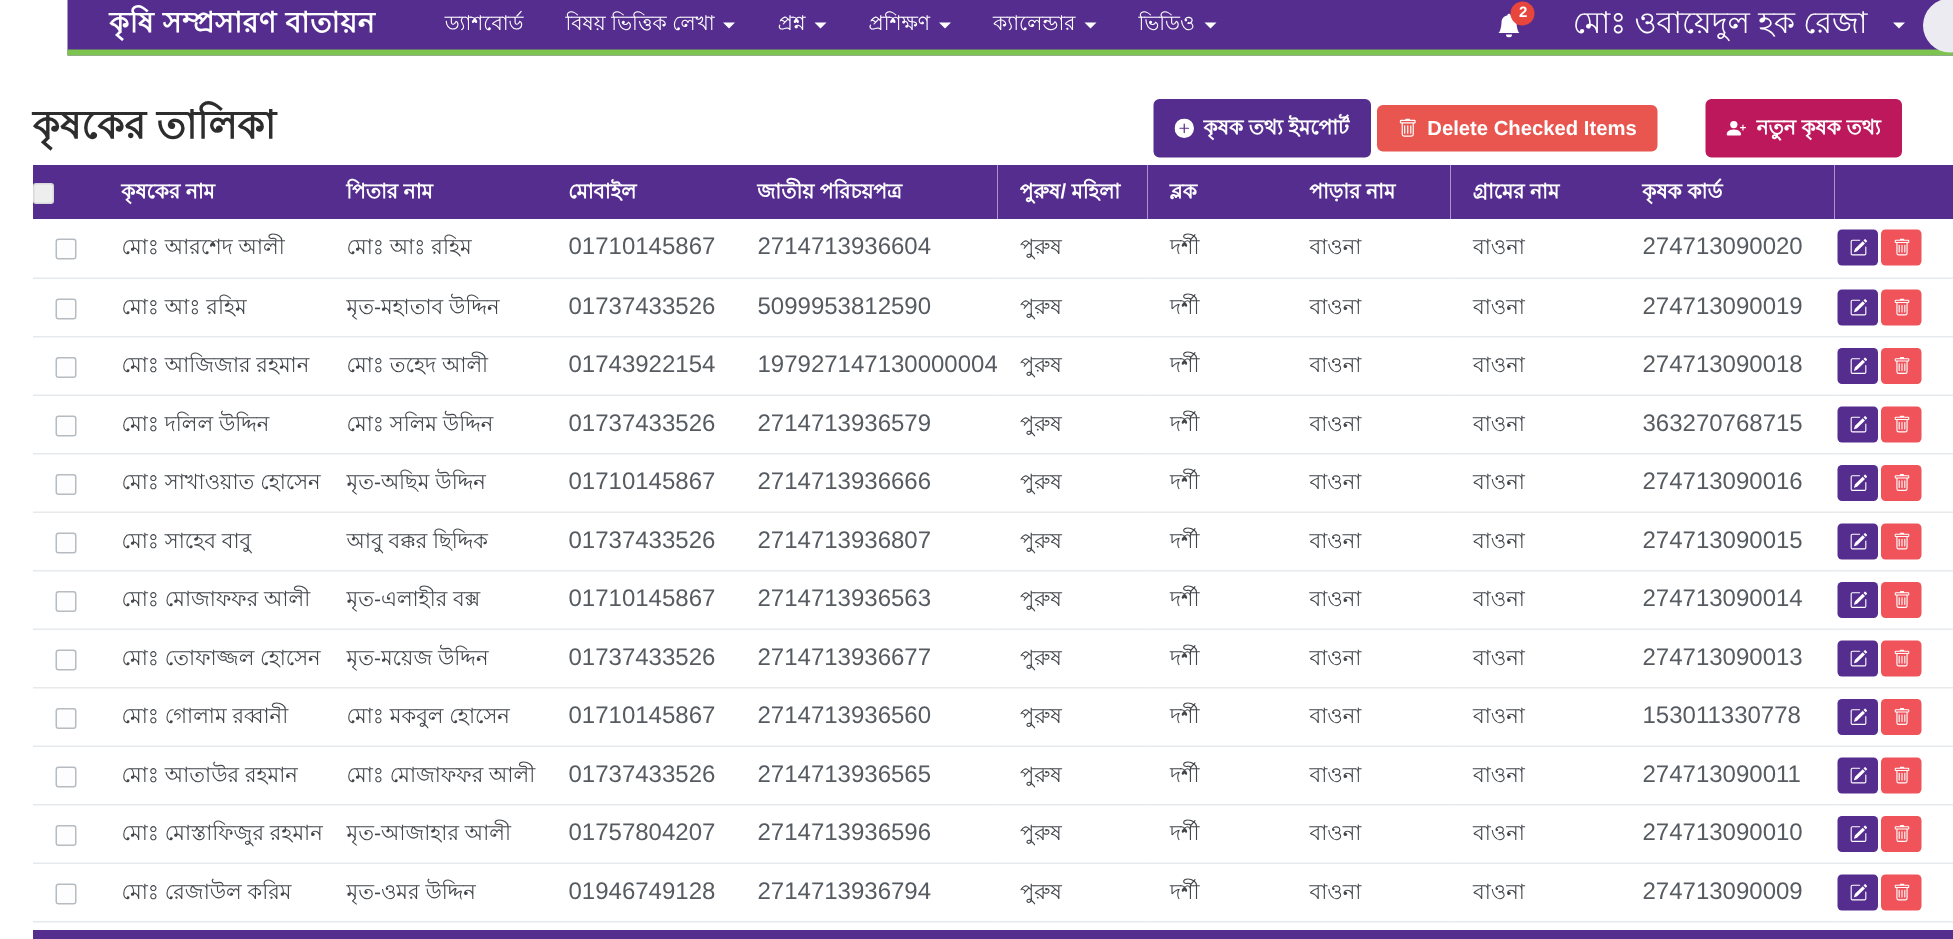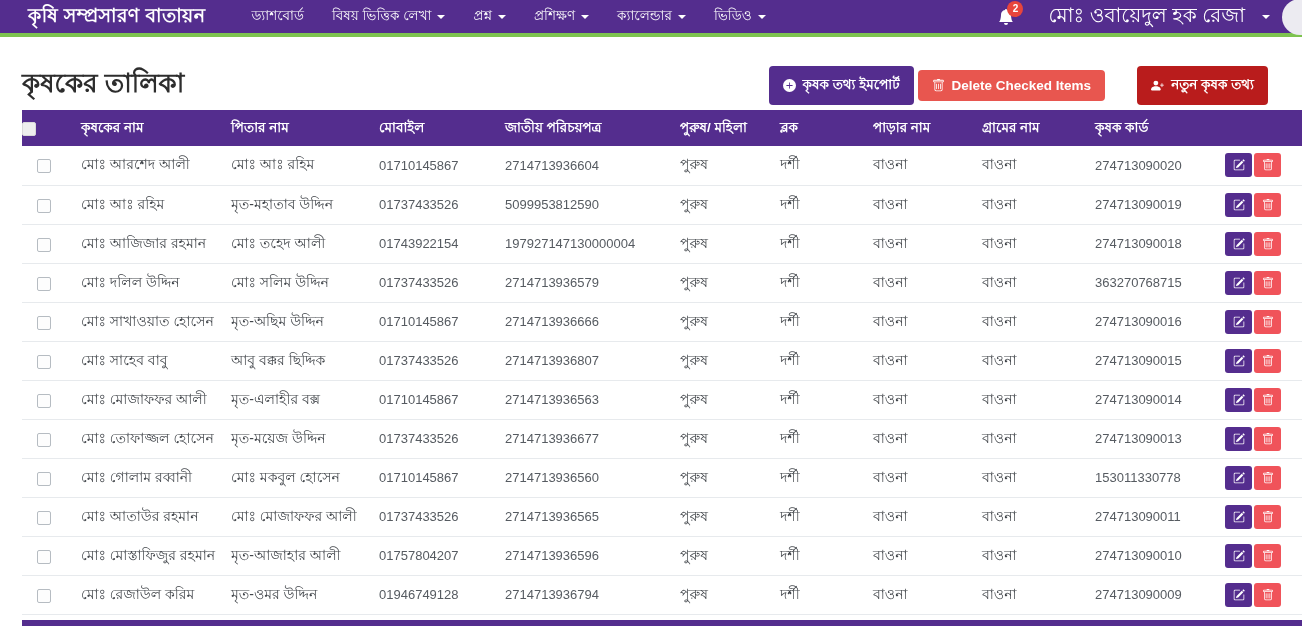--- a/index.html
+++ b/index.html
@@ -9,23 +9,23 @@
     font-family: "Liberation Sans", sans-serif;
     background: #ffffff;
   }
 
   
   .navbar {
     height: 37px;
     background: #542D8E;
     border-bottom: 4px solid #7DC34F;
     display: flex;
-    align-items: center;
     padding-left: 28px;
     color: #fff;
+    margin-left: 45px;
   }
   .brand { font-size: 19px; font-weight: bold; white-space: nowrap; letter-spacing: .4px; cursor: pointer; }
   .nav-menu { display: flex; align-items: center; margin-left: 32px; }
   .nav-item {
     color: #fff; font-size: 13.5px; padding: 0 14px;
     text-decoration: none; white-space: nowrap; cursor: pointer;
     display: inline-flex; align-items: center;
   }
   .caret {
     display: inline-block; width: 0; height: 0; margin-left: 6px;
@@ -53,38 +53,38 @@
   .toolbar { margin-left: auto; display: flex; align-items: center; gap: 4px; }
   .btn {
     display: inline-flex; align-items: center; gap: 7px;
     border: none; color: #fff; font-weight: bold; font-size: 13.5px;
     padding: 8px 14px; border-radius: 4px; cursor: pointer;
     font-family: inherit; white-space: nowrap;
   }
   .btn svg { width: 13px; height: 13px; fill: #fff; }
   .btn-danger  { background: #E8564F; margin-right: 28px; }
   .btn-purple  { background: #542D8E; }
-  .btn-success { background: #b91c1c; }
+  .btn-success { background: #be185d; }
 
   
   .farmer-table {
     border-collapse: collapse; margin-left: 22px;
     width: 1280px; table-layout: fixed;
   }
   .farmer-table thead th {
     background: #542D8E; color: #fff;
     font-size: 13.5px; font-weight: bold; text-align: left;
     height: 36px; padding: 0 6px 0 15px; white-space: nowrap; overflow: hidden;
   }
   .farmer-table td {
     height: 39px; border-bottom: 1px solid #e7eaed;
     padding: 0 6px 0 15px; font-size: 14px; color: #42464b;
     white-space: nowrap; overflow: hidden;
   }
-  .farmer-table td.num { font-size: 13px; color: #565b61; }
+  .farmer-table td.num { font-size: 16px; color: #565b61; }
   .c-check { padding: 0 !important; text-align: center; }
   .cb {
     appearance: none; -webkit-appearance: none;
     width: 14px; height: 14px; border: 1px solid #b6bcc2; border-radius: 2px;
     background: #fdfdfd; vertical-align: middle; margin: 0; cursor: pointer;
   }
   thead .cb { background: #eeeeee; border-color: #d9d9d9; }
   .c-actions { padding: 0 0 0 2px !important; }
   .agroup { display: inline-flex; gap: 2px; vertical-align: middle; }
   .abtn {

